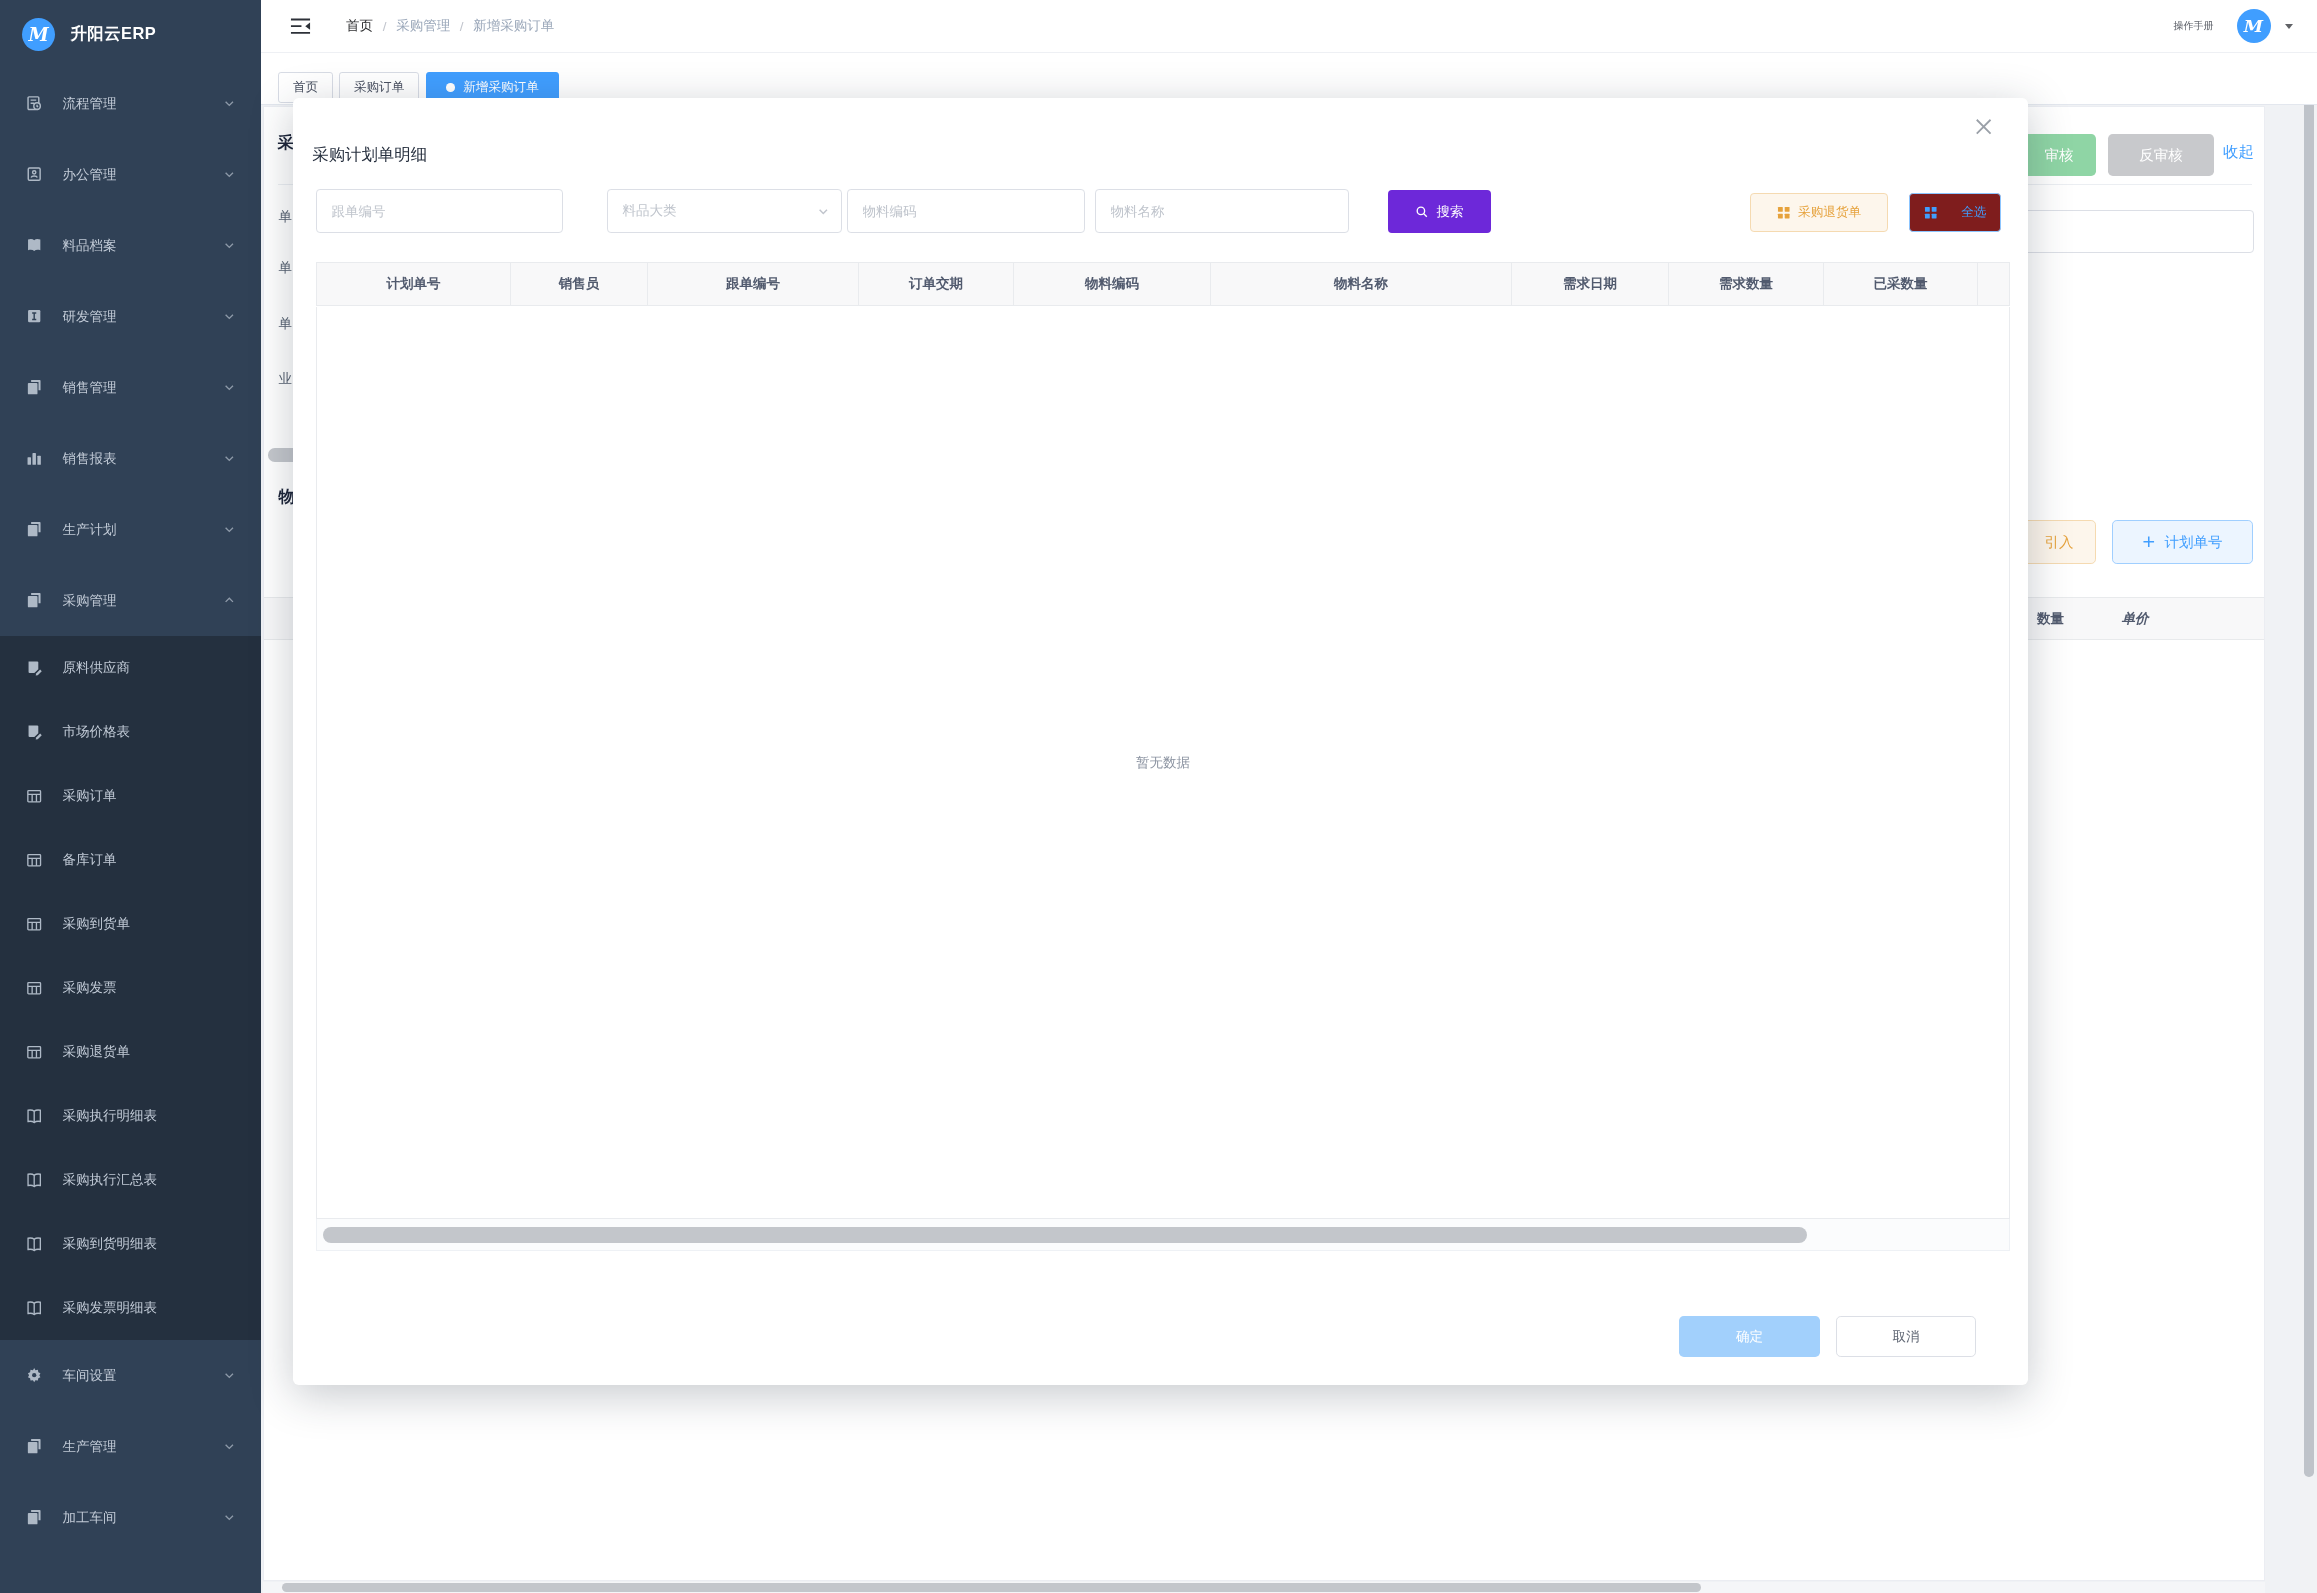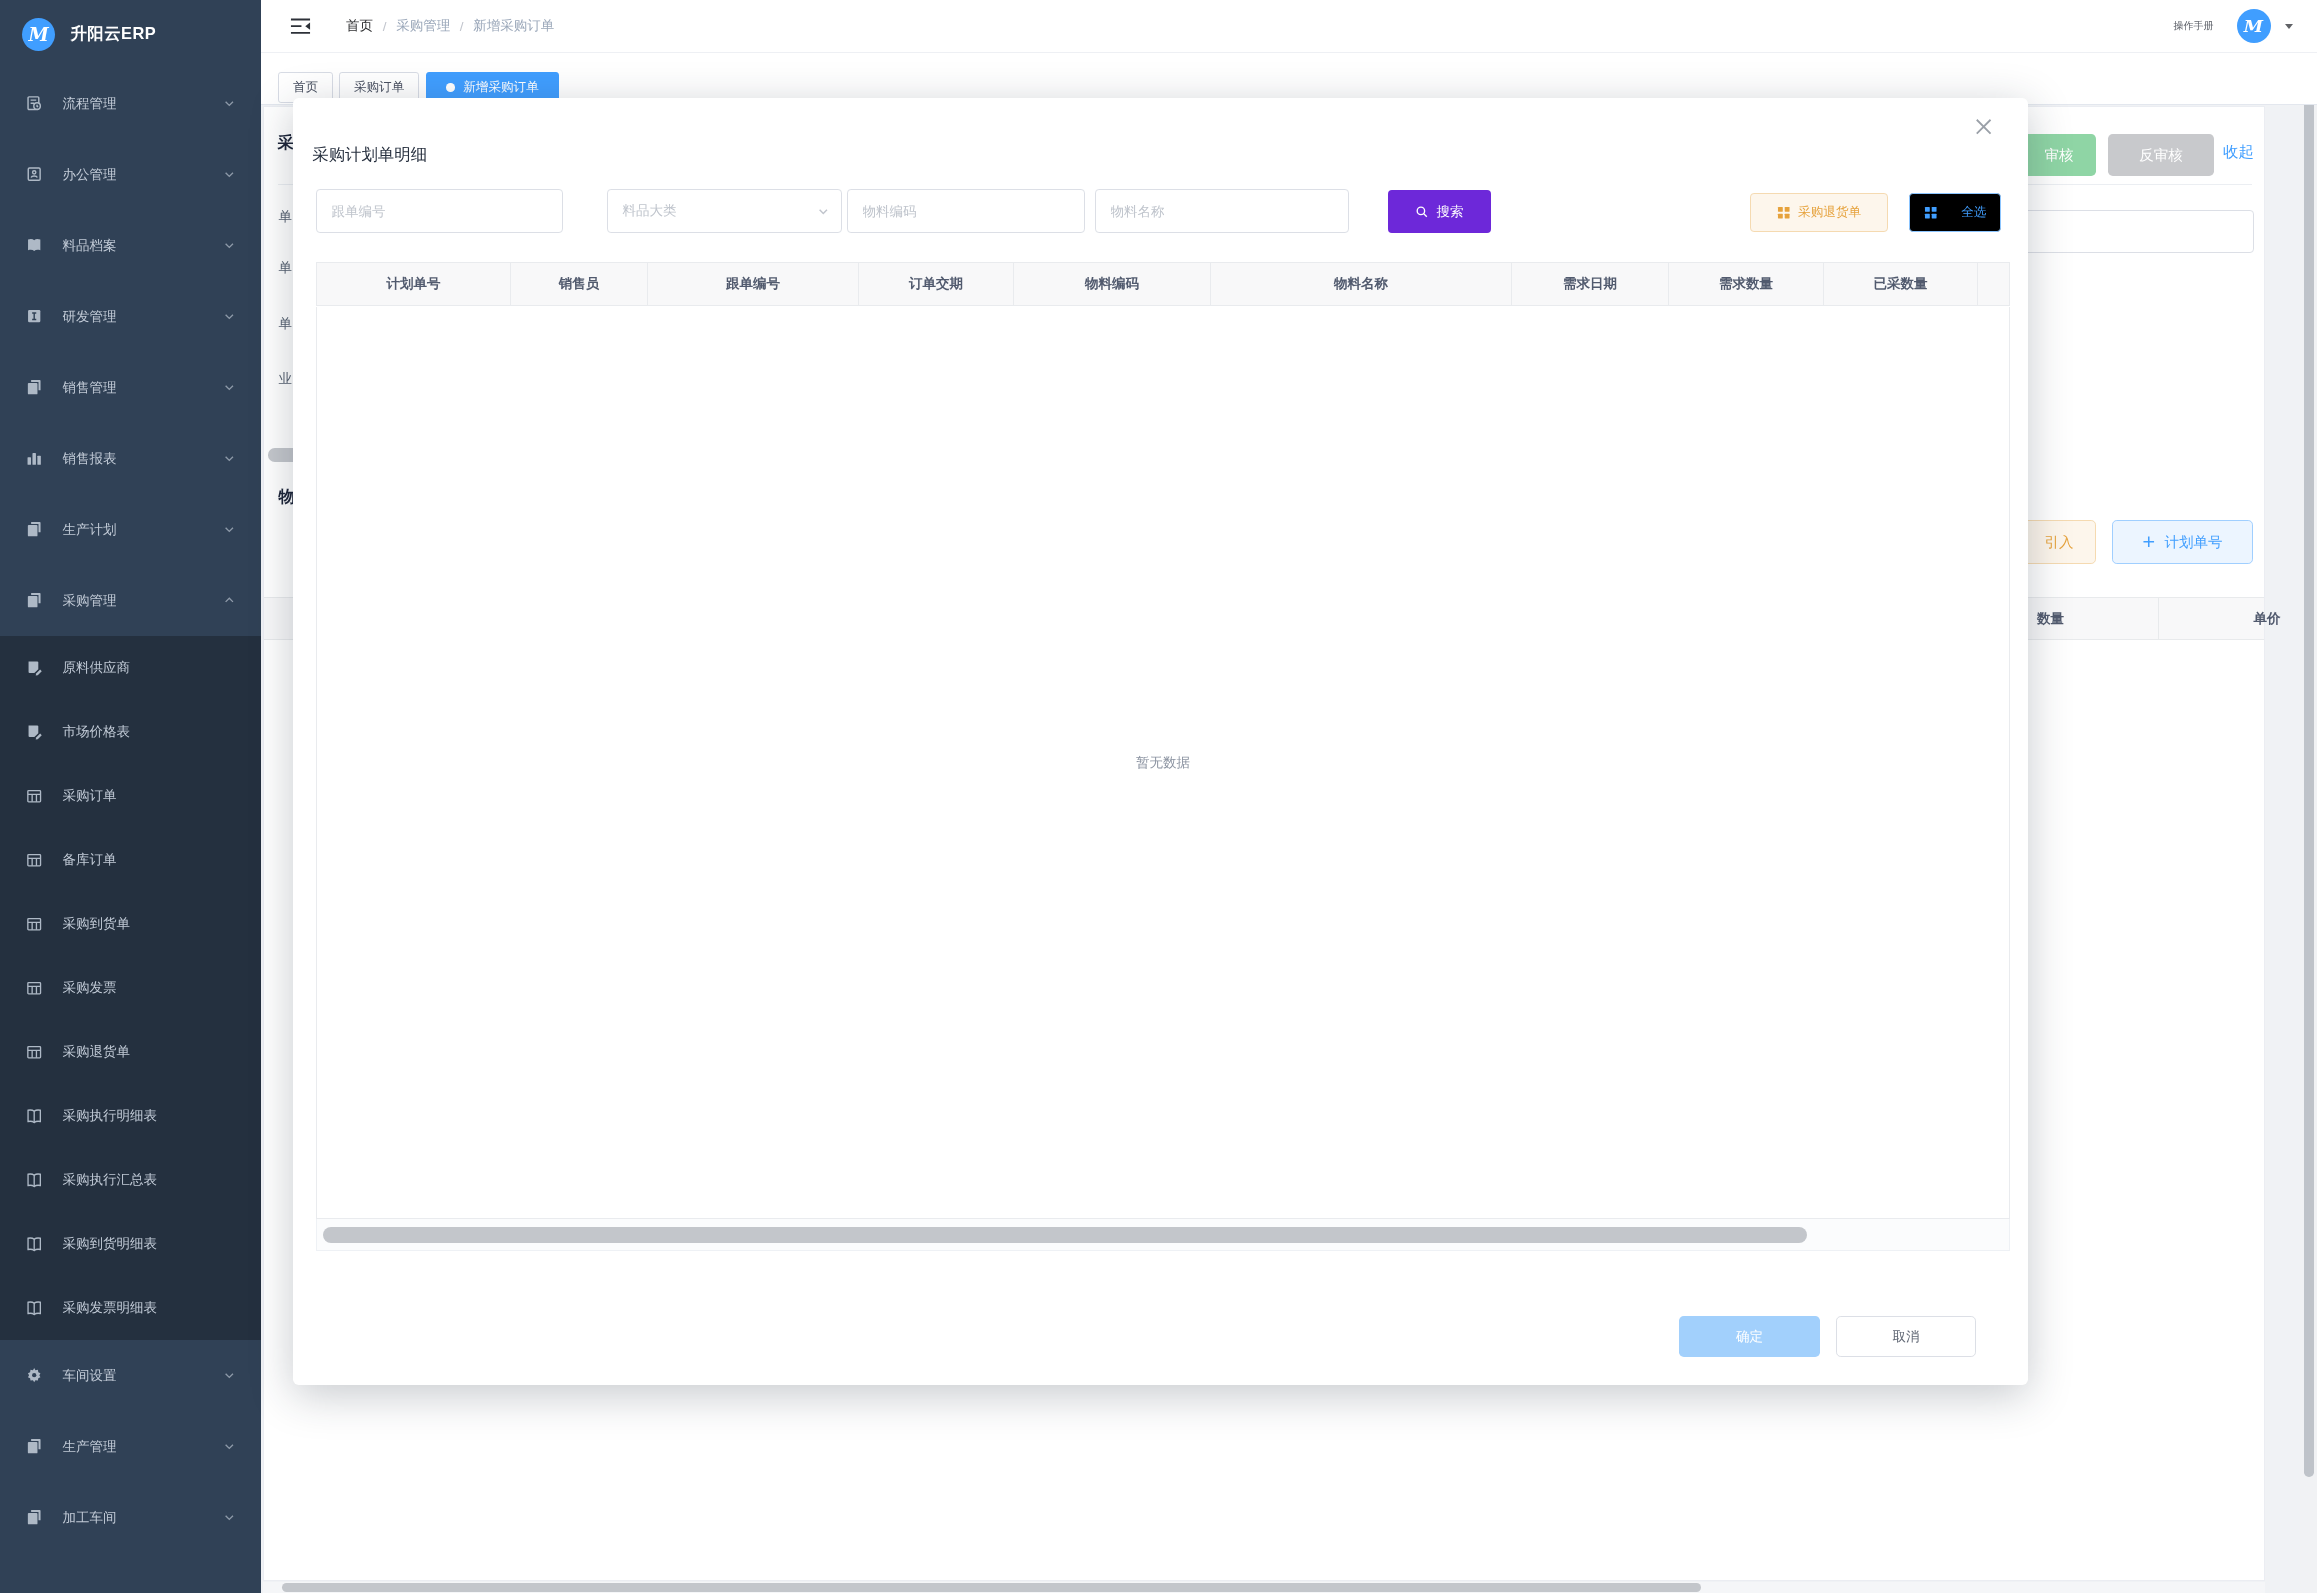--- a/index.html
+++ b/index.html
@@ -58,21 +58,21 @@
   .bg-input{left:1755px;top:103px;width:235px;height:43px;border:1px solid #dcdfe6;border-radius:3.9px;background:#fff;box-sizing:border-box;}
   .bg-hscroll-thumb{left:3.9px;top:341px;width:1255px;height:13.5px;border-radius:6.8px;background:#c4c7cc;}
   .section-title{left:14.5px;top:379px;font-size:16.4px;font-weight:bold;color:#1c2438;}
   .btn-import{left:1758px;top:413px;width:74px;height:44px;background:#fdf6ec;border:1px solid #f5dab1;color:#e6a23c;border-radius:4.8px;font-size:14.5px;}
   .btn-addmat{left:1848px;top:413px;width:141px;height:44px;background:#ecf5ff;border:1px solid #a0cfff;color:#409eff;border-radius:4.8px;font-size:14.5px;gap:8.7px;}
   .plus-ic{width:13.5px;height:13.5px;} .plus-ic svg{width:100%;height:100%;display:block;}
   .mat-header{left:0;top:490px;width:2000px;height:43px;background:#f8f8f9;border-top:1px solid #e8eaec;border-bottom:1px solid #e8eaec;box-sizing:border-box;}
   .mat-cell{position:absolute;top:0;height:100%;display:flex;align-items:center;font-size:13.5px;font-weight:bold;color:#515a6e;
       border-left:1px solid #e8eaec;box-sizing:border-box;}
   .mat-cell-qty{left:1749px;width:113px;padding-left:23px;}
-  .mat-cell-price{left:1894px;width:138px;justify-content:flex-end;padding-right:15.4px;}
+  .mat-cell-price{left:1762px;width:138px;justify-content:flex-end;padding-right:15.4px;font-style:italic;}
 
   
   .page-hscroll-track{left:263px;top:1582px;width:2002px;height:10.6px;background:#f5f6f8;}
   .page-hscroll-thumb{left:282px;top:1583px;width:1419px;height:8.7px;border-radius:4.8px;background:#c3c6cb;cursor:pointer;}
   .page-vscroll-track{left:2300px;top:82px;width:17.4px;height:1511px;background:#f1f2f4;}
   .page-vscroll-thumb{left:2304px;top:87px;width:9.7px;height:1390px;border-radius:4.8px;background:#bfc3c9;cursor:pointer;}
 
   
   .modal{position:absolute;left:293px;top:98px;width:1735px;height:1287px;background:#fff;border-radius:5.8px;
       box-shadow:0 9.7px 43px rgba(31,45,61,.25);z-index:10;}
@@ -84,21 +84,21 @@
   .f-input::placeholder{color:#bfc4cc;}
   #f-follow{left:23px;top:91px;width:247px;}
   .f-select{left:314px;top:91px;width:235px;height:44px;border:1px solid #dcdfe6;border-radius:3.9px;box-sizing:border-box;
       display:flex;align-items:center;justify-content:space-between;padding:0 11.6px 0 14.5px;color:#bfc4cc;font-size:13.5px;cursor:pointer;background:#fff;}
   .sel-chevron{width:12.6px;height:12.6px;color:#c0c4cc;} .sel-chevron svg{width:100%;height:100%;display:block;}
   #f-code{left:554px;top:91px;width:238px;}
   #f-name{left:802px;top:91px;width:254px;}
   .btn-search{left:1095px;top:92px;width:103px;height:43px;background:#6d28d9;color:#fff;border-radius:3.9px;font-size:13.5px;gap:7.7px;}
   .sm-ic{width:13.5px;height:13.5px;display:flex;} .sm-ic svg{width:100%;height:100%;display:block;}
   .btn-return{left:1457px;top:95px;width:138px;height:39px;background:#fdf6ec;border:1px solid #f5dab1;color:#e6a23c;border-radius:3.9px;font-size:12.6px;gap:7.7px;}
-  .btn-selectall{left:1616px;top:95px;width:92px;height:39px;background:#000000;border:1px solid #8cc5ff;color:#409eff;border-radius:3.9px;font-size:12.6px;gap:24px;}
+  .btn-selectall{left:1616px;top:95px;width:92px;height:39px;background:#7f1d1d;border:1px solid #8cc5ff;color:#409eff;border-radius:3.9px;font-size:12.6px;gap:24px;}
   .plan-thead{left:23px;top:164px;width:1694px;height:44px;display:flex;background:#f8f8f9;border:1px solid #e9ebee;box-sizing:border-box;}
   .th{display:flex;align-items:center;justify-content:center;font-size:13.5px;font-weight:bold;color:#515a6e;
       border-right:1px solid #e9ebee;box-sizing:border-box;height:100%;flex:none;}
   .th:last-child{border-right:none;flex:1;}
   .plan-body{left:23px;top:209px;width:1694px;height:912px;border:1px solid #e9ebee;border-top:none;box-sizing:border-box;
       display:flex;align-items:center;justify-content:center;background:#fff;}
   .empty-text{color:#8b93a1;font-size:13.5px;}
   .plan-hscroll{left:23px;top:1121px;width:1694px;height:32px;background:#fbfcfd;border:1px solid #eef1f5;border-top:none;box-sizing:border-box;}
   .plan-hscroll-thumb{position:absolute;left:5.8px;top:7.7px;width:1484px;height:16.4px;border-radius:8.7px;background:#c3c6cb;cursor:pointer;}
   .btn-confirm{left:1386px;top:1218px;width:141px;height:41px;background:#a2d0fc;color:#fff;border-radius:4.8px;font-size:13.5px;}

